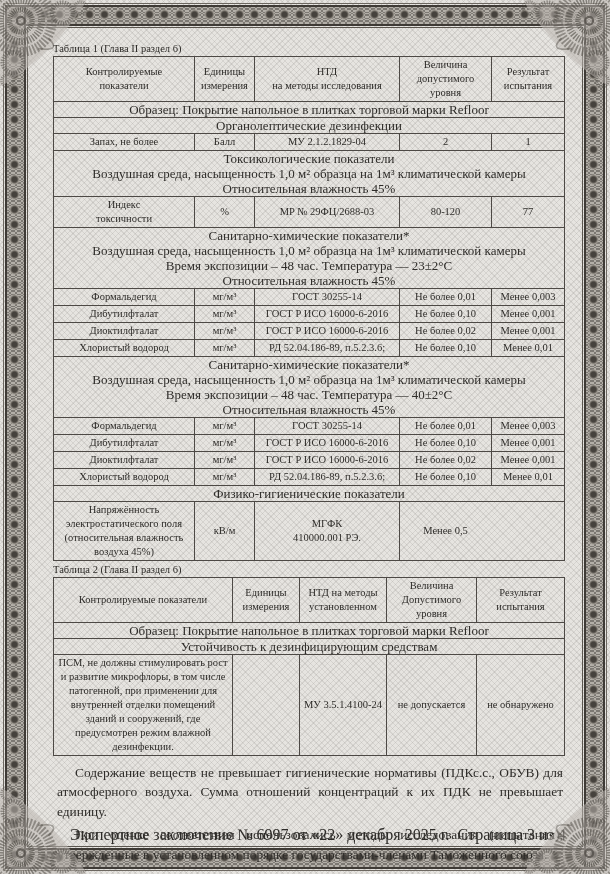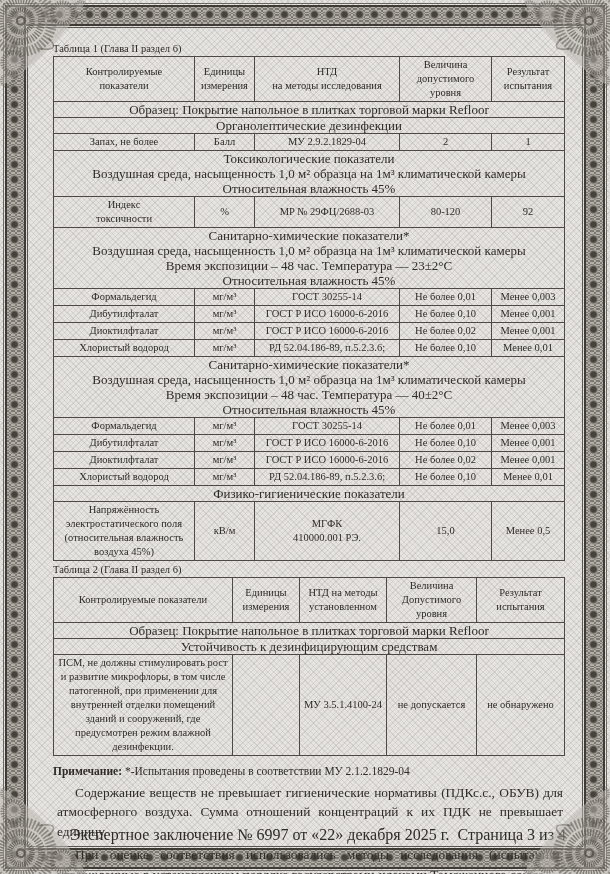--- a/index.html
+++ b/index.html
@@ -136,36 +136,36 @@
       <div class="td">Величина
 допустимого уровня</div>
       <div class="td">Результат
 испытания</div>
     </div>
     <div class="t-row sec">Образец: Покрытие напольное в плитках торговой марки Refloor</div>
     <div class="t-row sec">Органолептические дезинфекции</div>
     <div class="t-row grid">
       <div class="td">Запах, не более</div>
       <div class="td">Балл</div>
-      <div class="td">МУ 2.9.2.1829-04</div>
+      <div class="td">МУ 2.1.2.1829-04</div>
       <div class="td">2</div>
       <div class="td">1</div>
     </div>
     <div class="t-row">
       <div class="sec">Токсикологические показатели</div>
       <div class="sec">Воздушная среда, насыщенность 1,0 м² образца на 1м³  климатической камеры</div>
       <div class="sec">Относительная влажность 45%</div>
     </div>
     <div class="t-row grid">
       <div class="td">Индекс
 токсичности</div>
       <div class="td">%</div>
       <div class="td">МР № 29ФЦ/2688-03</div>
       <div class="td">80-120</div>
-      <div class="td">92</div>
+      <div class="td">77</div>
     </div>
     <div class="t-row">
       <div class="sec">Санитарно-химические показатели*</div>
       <div class="sec">Воздушная среда, насыщенность 1,0 м² образца на 1м³  климатической камеры</div>
       <div class="sec">Время экспозиции – 48 час. Температура — 23±2°С</div>
       <div class="sec">Относительная влажность 45%</div>
     </div>
     <div class="t-row grid">
       <div class="td">Формальдегид</div>
       <div class="td">мг/м³</div>
@@ -227,21 +227,20 @@
       <div class="td">РД 52.04.186-89,  п.5.2.3.6;</div>
       <div class="td">Не более 0,10</div>
       <div class="td">Менее 0,01</div>
     </div>
     <div class="t-row sec">Физико-гигиенические показатели</div>
     <div class="t-row grid">
       <div class="td">Напряжённость электростатического поля (относительная влажность воздуха 45%)</div>
       <div class="td">кВ/м</div>
       <div class="td">МГФК
 410000.001 РЭ.</div>
-      <div class="td">15,0</div>
       <div class="td">Менее 0,5</div>
     </div>
   </div>
 
   <div class="caption">Таблица 2 (Глава II раздел 6)</div>
 
   <div class="tbl t2">
     <div class="t-row grid">
       <div class="td">Контролируемые показатели</div>
       <div class="td">Единицы
@@ -258,21 +257,20 @@
     <div class="t-row grid">
       <div class="td">ПСМ, не должны стимулировать рост и развитие микрофлоры, в том числе патогенной, при применении для внутренней отделки помещений зданий и сооружений, где предусмотрен режим влажной дезинфекции.</div>
       <div class="td"></div>
       <div class="td">МУ 3.5.1.4100-24</div>
       <div class="td">не допускается</div>
       <div class="td">не обнаружено</div>
     </div>
   </div>
 
   <div class="paras">
-    <div class="note"><span class="b">Примечание:</span><span> *-Испытания проведены в соответствии  МУ 2.1.2.1829-04</span></div>
     <p class="p">Содержание веществ не превышает гигиенические нормативы (ПДКс.с., ОБУВ) для атмосферного воздуха. Сумма отношений концентраций к их ПДК не превышает единицу.</p>
     <p class="p">При оценке соответствия использовались методы исследования (испытания), утвержденные в установленном порядке государствами-членами Таможенного союза.</p>
 
   </div>
 
 </div>
 
 <div class="footer">
   <span>Экспертное заключение № 6997 от «22» декабря 2025 г.</span>
   <span>Страница 3 из 4</span>

